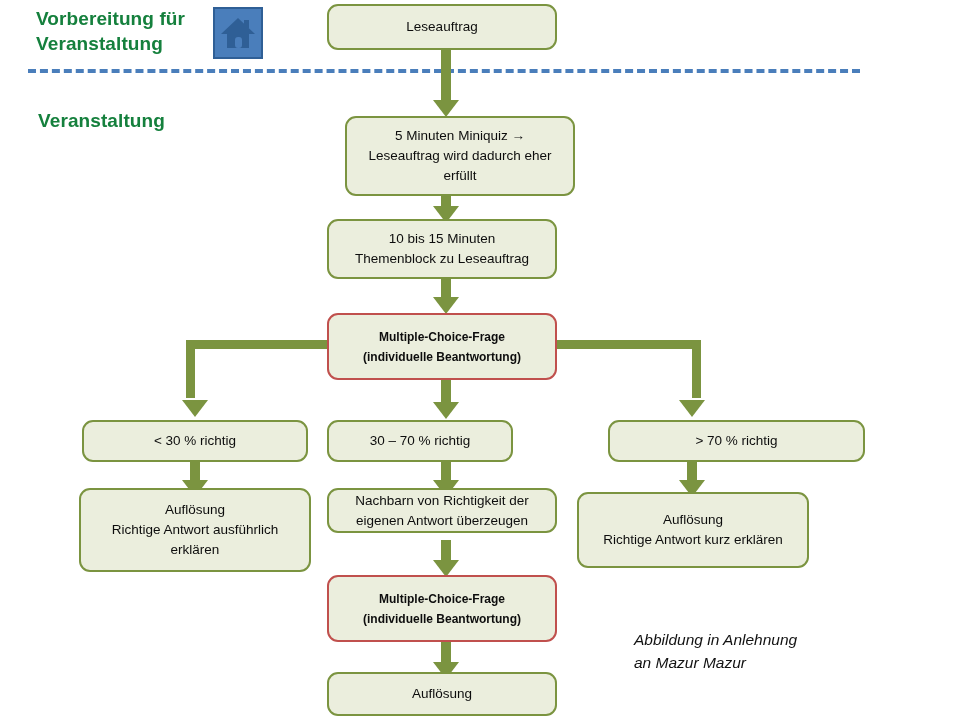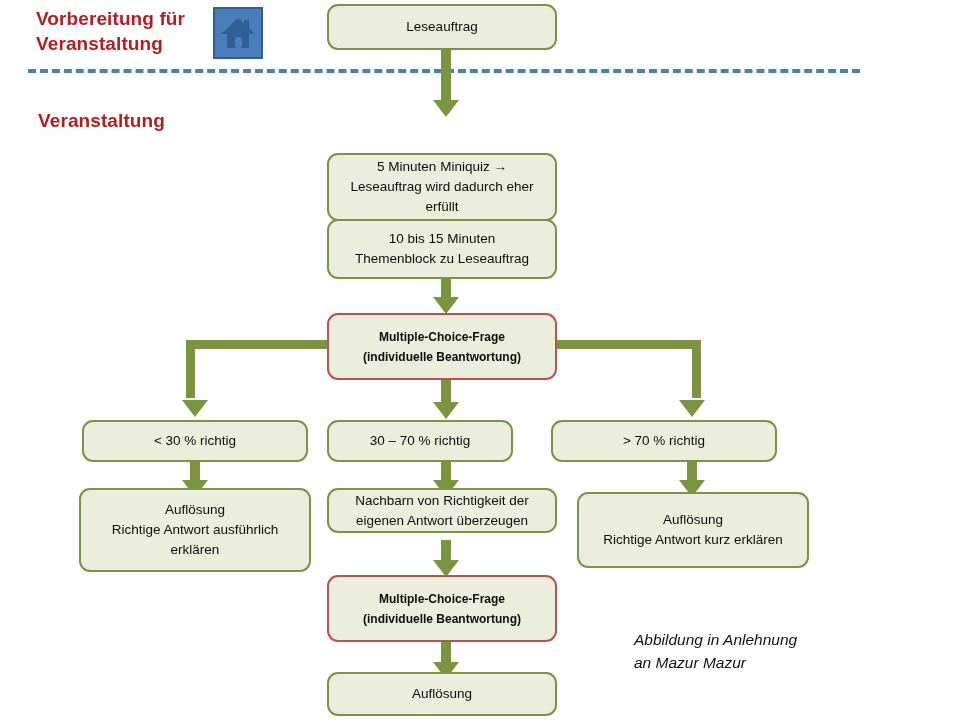--- a/index.html
+++ b/index.html
@@ -17,21 +17,21 @@
   #stage {
     position: absolute;
     left: 0; top: 0;
     width: 960px;
     height: 720px;
   }
 
   
   .section-title {
     position: absolute;
-    color: #b91c1c;
+    color: #15803d;
     font-weight: bold;
     font-size: 19px;
     line-height: 25px;
     letter-spacing: 0.1px;
     white-space: pre-line;
   }
   #title-prep { left: 36px; top: 6px; width: 190px; }
   #title-event { left: 38px; top: 108px; width: 220px; }
 
   
@@ -193,35 +193,35 @@
     <div class="head" style="left:0; top:20px;"></div>
   </div>
 
   <div class="arrow" style="left:433px; top:642px; width:26px; height:40px;">
     <div class="shaft" style="left:8px; top:0; width:10px; height:22px;"></div>
     <div class="head" style="left:0; top:20px;"></div>
   </div>
 
   <div class="node" style="left:327px; top:4px; width:230px; height:46px;">Leseauftrag</div>
 
-  <div class="node" style="left:327px; top:116px; width:230px; height:68px;margin-top:37px;">5 Minuten Miniquiz →
+  <div class="node" style="left:345px; top:116px; width:230px; height:80px;">5 Minuten Miniquiz →
 Leseauftrag wird dadurch eher
 erfüllt</div>
 
   <div class="node" style="left:327px; top:219px; width:230px; height:60px;">10 bis 15 Minuten
 Themenblock zu Leseauftrag</div>
 
   <div class="node accent" style="left:327px; top:313px; width:230px; height:67px;">Multiple-Choice-Frage
 (individuelle Beantwortung)</div>
 
   <div class="node strong" style="left:82px; top:420px; width:226px; height:42px;">&lt; 30 % richtig</div>
 
   <div class="node strong" style="left:327px; top:420px; width:186px; height:42px;">30 – 70 % richtig</div>
 
-  <div class="node strong" style="left:551px; top:420px; width:226px; height:42px;">&gt; 70 % richtig</div>
+  <div class="node strong" style="left:608px; top:420px; width:257px; height:42px;">&gt; 70 % richtig</div>
 
   <div class="node" style="left:79px; top:488px; width:232px; height:84px;">Auflösung
 Richtige Antwort  ausführlich
 erklären</div>
 
   <div class="node" style="left:327px; top:488px; width:230px; height:45px;">Nachbarn von Richtigkeit der
 eigenen Antwort  überzeugen</div>
 
   <div class="node accent" style="left:327px; top:575px; width:230px; height:67px;">Multiple-Choice-Frage
 (individuelle Beantwortung)</div>

